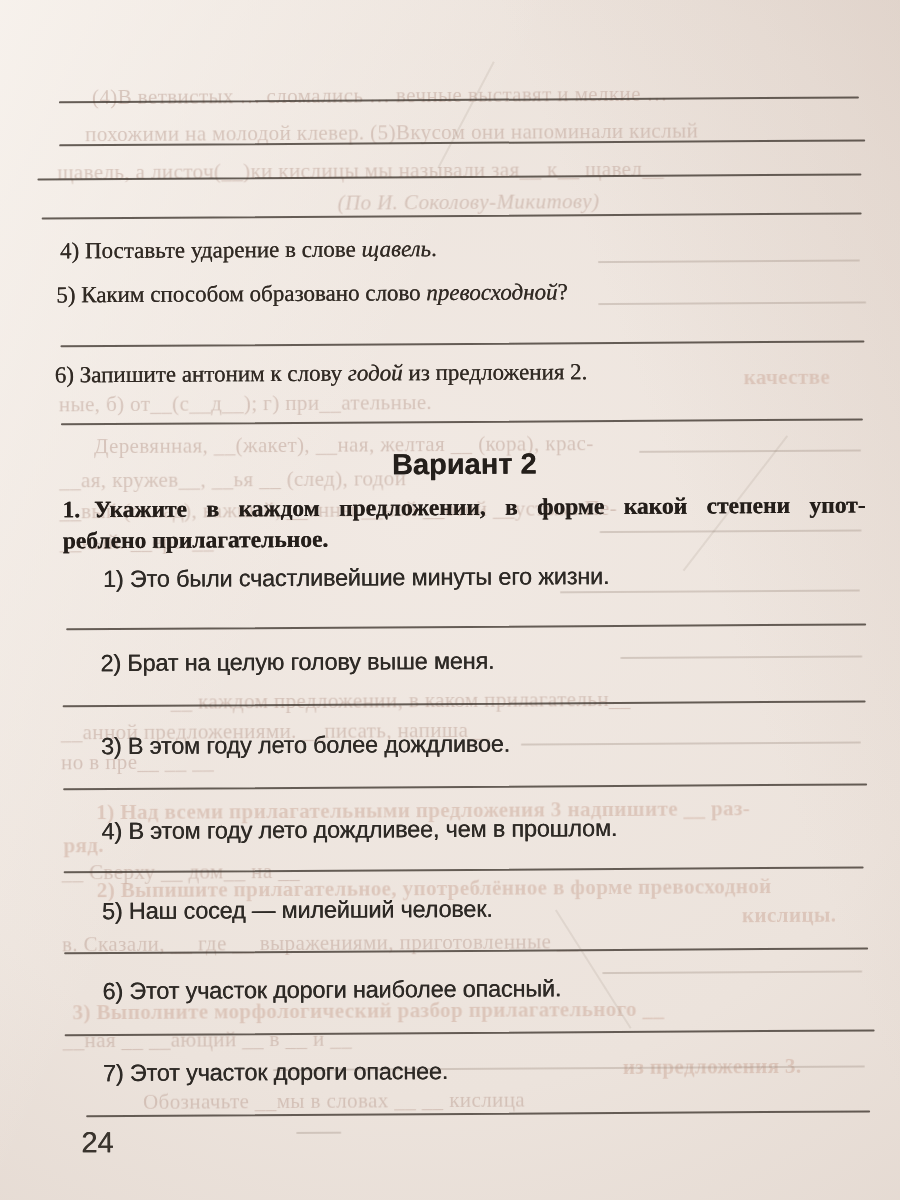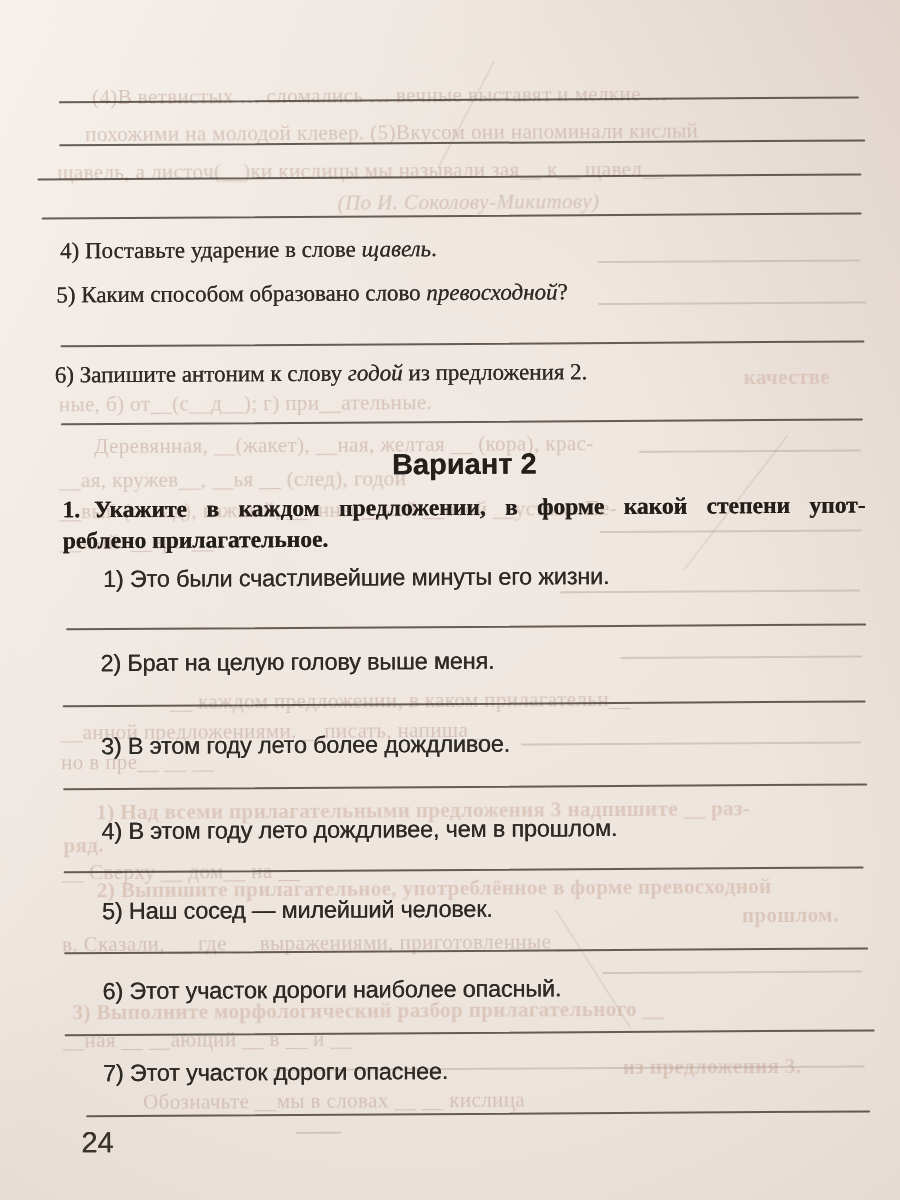--- a/index.html
+++ b/index.html
@@ -54,21 +54,21 @@
     <div class="bleed" style="left:60px;top:466px;">__ая, кружев__, __ья __ (след), годой</div>
     <div class="bleed" style="left:60px;top:497px;">__вый (оклад), важный, __анны __ной __отой __устым. Пе-</div>
     <div class="bleed" style="left:60px;top:528px;">__ный. __ерст__</div>
     <div class="bleed" style="left:170px;top:688px;">__ каждом предложении, в каком прилагательн__</div>
     <div class="bleed" style="left:60px;top:718px;">__анной предложениями. __писать, напиша__</div>
     <div class="bleed" style="left:60px;top:748px;">но в пре__ __ __</div>
     <div class="bleed b" style="left:95px;top:798px;">1) Над всеми прилагательными предложения 3 надпишите __ раз-</div>
     <div class="bleed b" style="left:62px;top:831px;">ряд.</div>
     <div class="bleed" style="left:60px;top:858px;">__ Сверху __ дом__ на __</div>
     <div class="bleed b" style="left:95px;top:876px;">2) Выпишите прилагательное, употреблённое в форме превосходной</div>
-    <div class="bleed b" style="left:740px;top:905px;">прошлом.</div>
+    <div class="bleed b" style="left:740px;top:905px;">кислицы.</div>
     <div class="bleed" style="left:60px;top:930px;">в. Сказали, __ где __ выражениями, приготовленные __</div>
     <div class="bleed b" style="left:70px;top:998px;">3) Выполните морфологический разбор прилагательного __</div>
     <div class="bleed" style="left:60px;top:1026px;">__ная __ __ающий __ в __ и __</div>
     <div class="bleed b" style="left:620px;top:1056px;">из предложения 3.</div>
     <div class="bleed" style="left:140px;top:1088px;">Обозначьте __мы в словах __ __ кислица</div>
 
     <div class="frule" style="left:600px;top:262px;width:262px;"></div>
     <div class="frule" style="left:600px;top:304px;width:268px;"></div>
     <div class="frule" style="left:640px;top:452px;width:222px;"></div>
     <div class="frule" style="left:600px;top:532px;width:262px;"></div>

